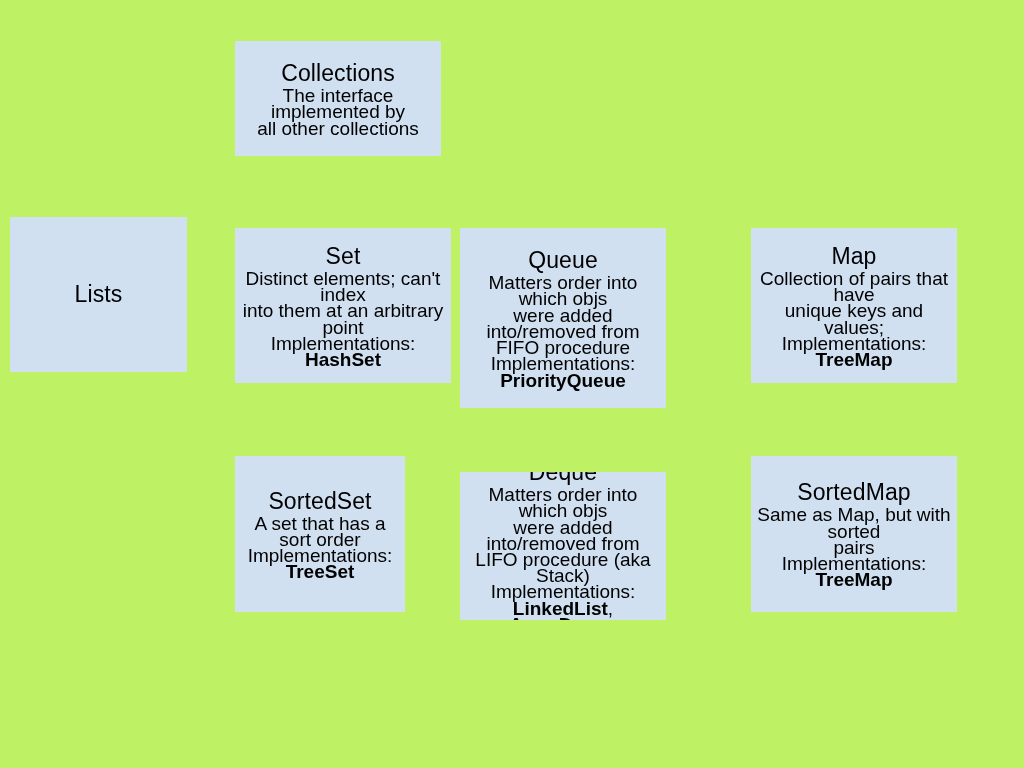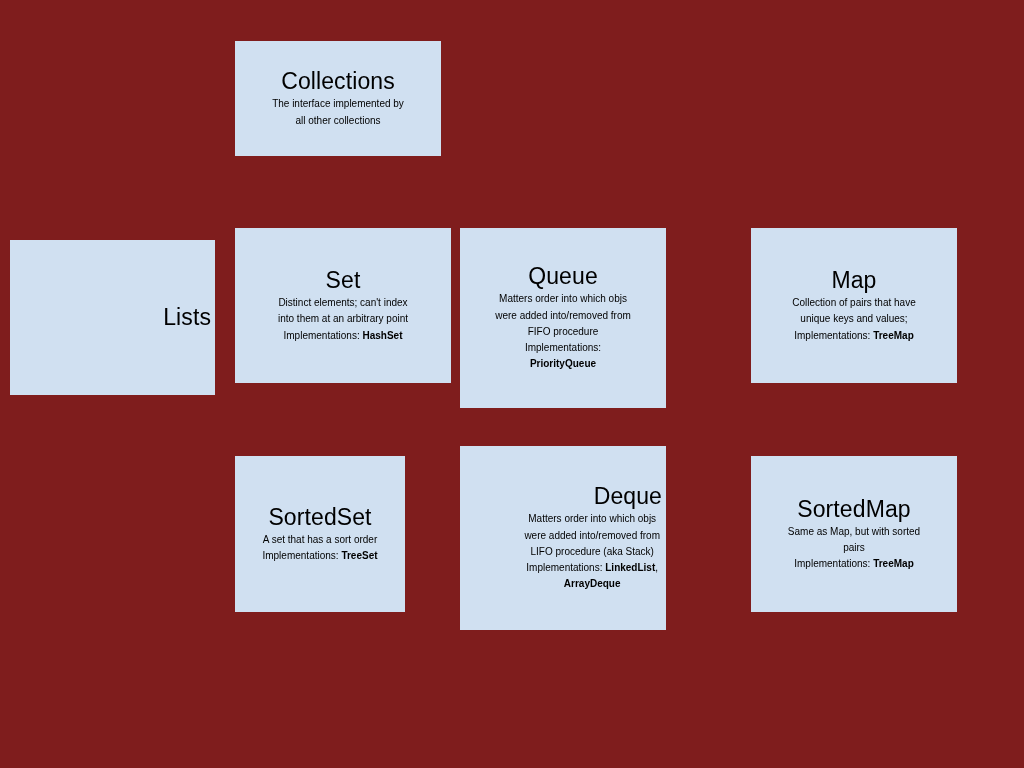--- a/index.html
+++ b/index.html
@@ -10,21 +10,21 @@
   body {
     width: 1024px;
     height: 768px;
     overflow: hidden;
     font-family: "Liberation Sans", sans-serif;
   }
   #canvas {
     position: relative;
     width: 1024px;
     height: 768px;
-    background: #7f1d1d;
+    background: #bef264;
   }
   .node {
     position: absolute;
     box-sizing: border-box;
     background: #d0e0f1;
     color: #000000;
     display: flex;
     flex-direction: column;
     align-items: center;
     justify-content: center;
@@ -33,38 +33,38 @@
   }
   .node-title {
     font-size: 23px;
     line-height: 27px;
     font-weight: 400;
     letter-spacing: 0.1px;
     margin: 0;
     padding: 0 4px;
   }
   .node-desc {
-    font-size: 10px;
+    font-size: 19px;
     line-height: 16.2px;
     font-weight: 400;
     margin: 1px 0 0 0;
     padding: 0 6px;
     white-space: pre-line;
   }
   .node-desc b {
     font-weight: 700;
   }
   
   #node-collections { left: 235px; top: 41px;  width: 206px; height: 115px; }
-  #node-lists       { left: 10px;  top: 240px; width: 205px; height: 155px; align-items: flex-end; }
+  #node-lists       { left: 10px;  top: 217px; width: 177px; height: 155px; }
   #node-set         { left: 235px; top: 228px; width: 216px; height: 155px; }
   #node-queue       { left: 460px; top: 228px; width: 206px; height: 180px; }
   #node-map         { left: 751px; top: 228px; width: 206px; height: 155px; }
   #node-sortedset   { left: 235px; top: 456px; width: 170px; height: 156px; }
-  #node-deque       { left: 460px; top: 446px; width: 206px; height: 184px; align-items: flex-end; }
+  #node-deque       { left: 460px; top: 472px; width: 206px; height: 148px; }
   #node-sortedmap   { left: 751px; top: 456px; width: 206px; height: 156px; }
 </style>
 </head>
 <body>
 
 <div id="canvas">
 
   <div class="node" id="node-collections">
     <div class="node-title">Collections</div>
     <div class="node-desc">The interface implemented by<br>all other collections</div>

